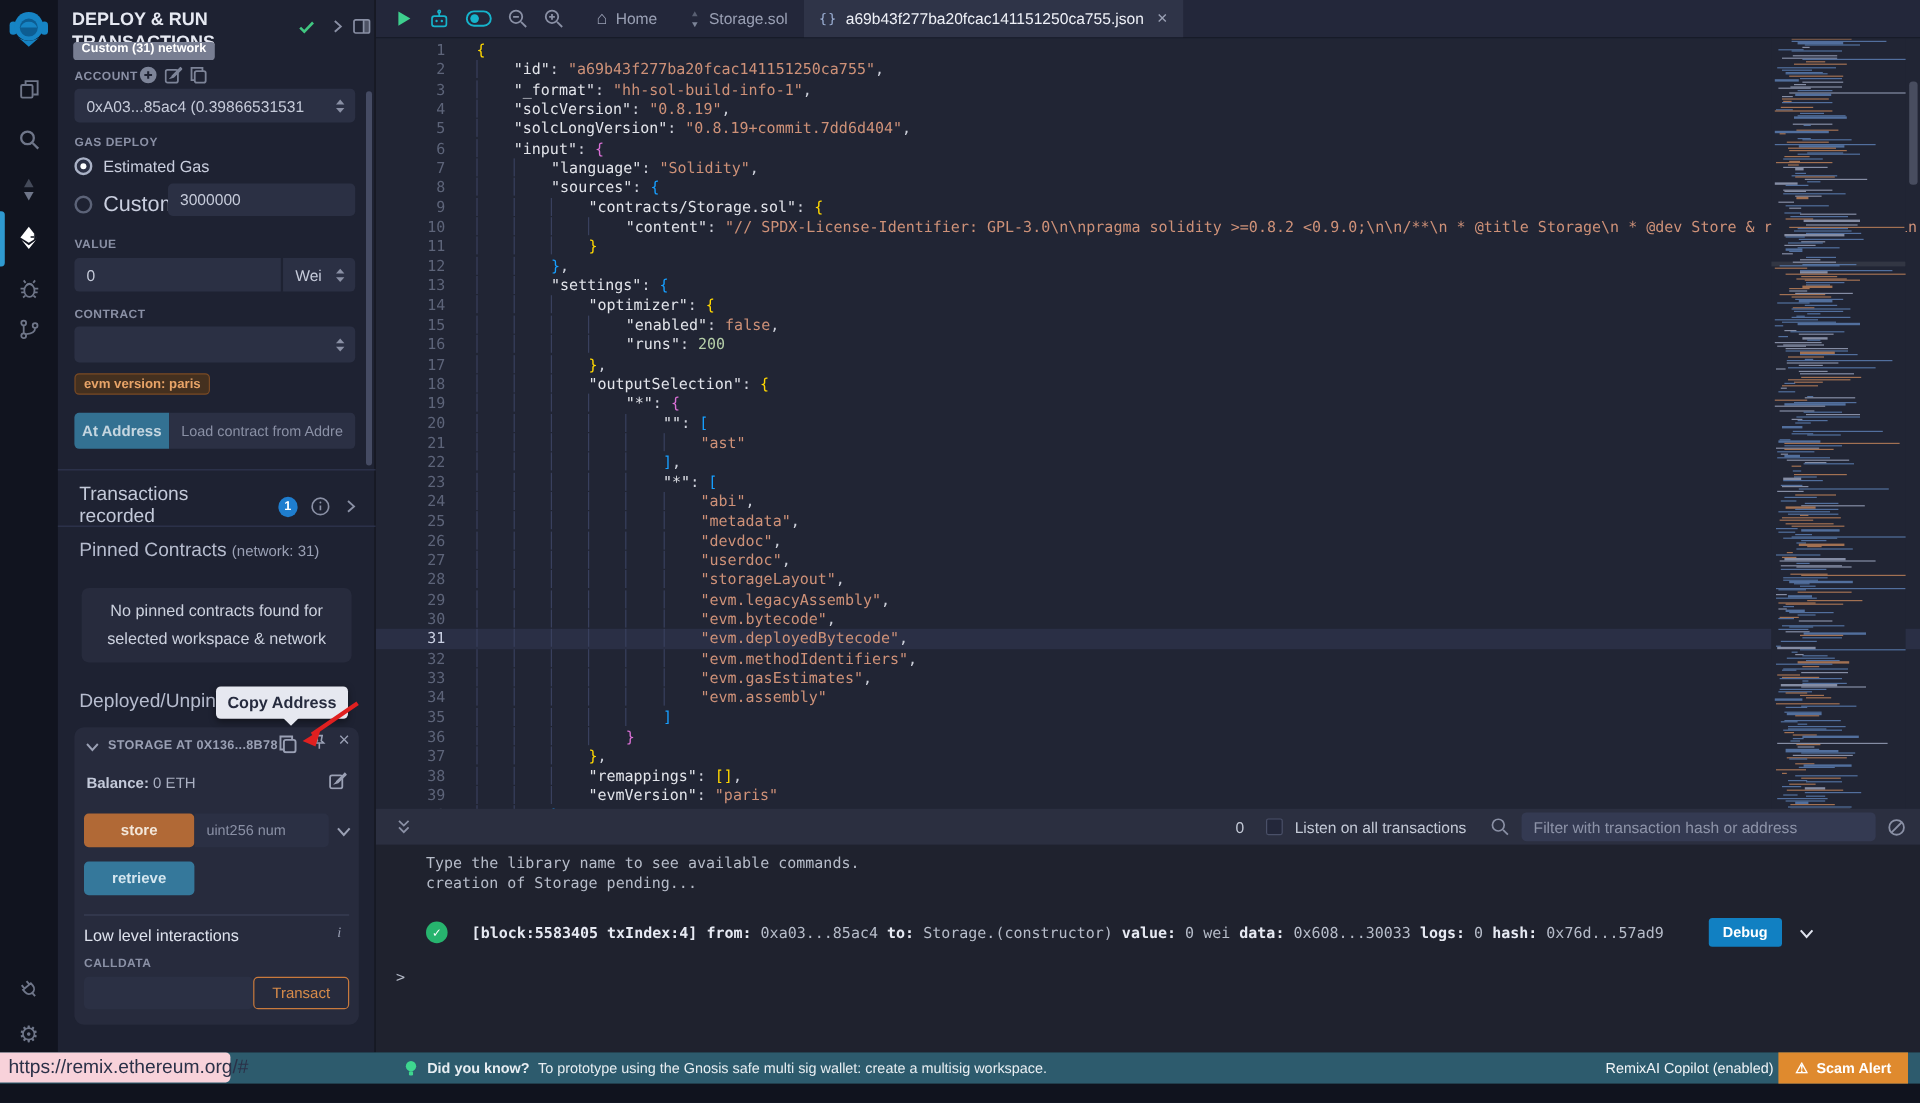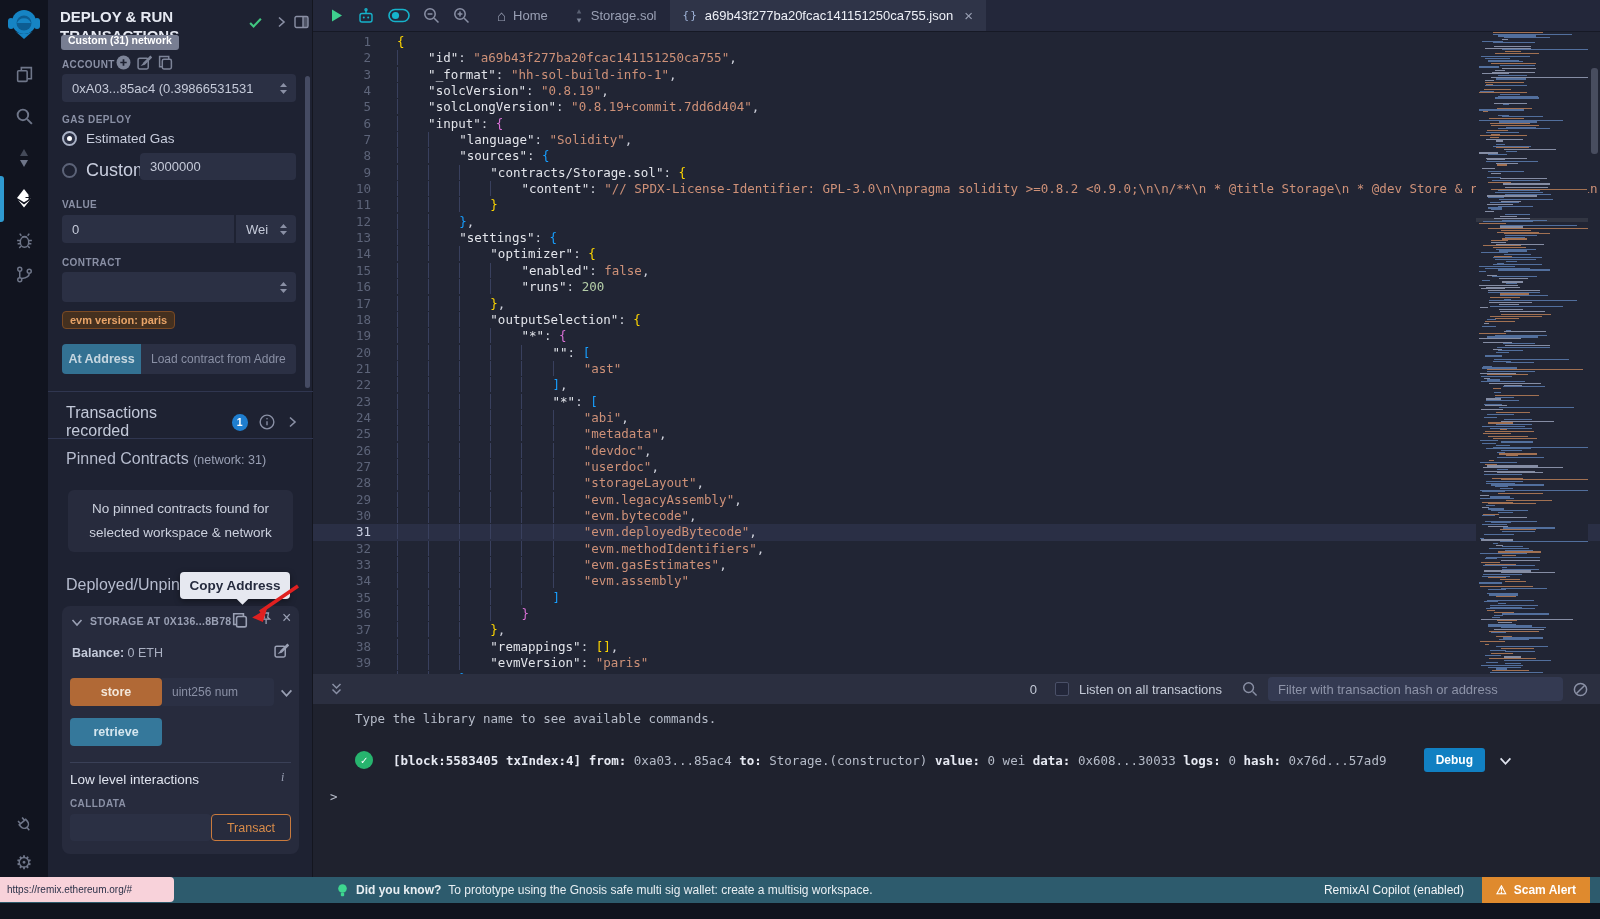--- a/index.html
+++ b/index.html
@@ -74,23 +74,23 @@
   .tx-text .b{font-weight:bold;color:#e6e9f2}
   .tx-text .v{color:#b6bcc9}
   .btn-debug{margin-left:auto;background:#1180c2;color:#fff;border:none;border-radius:3px;font-size:12px;font-weight:bold;height:24px;padding:0 12px;font-family:"Liberation Sans",sans-serif;flex:none}
   .dbg-chev{color:#dfe3ee;margin-left:14px;flex:none}
   .prompt{margin-top:17px;padding-left:17px;color:#b6bcc9}
 
   
   .statusbar{position:absolute;left:0;top:877px;width:1600px;height:26px;background:#2d5b6d;display:flex;align-items:center;font-size:12px;color:#e8eef2;z-index:9}
   .tip{position:absolute;left:336px;display:flex;align-items:center;gap:7px;white-space:nowrap}
   .sb-right{margin-left:auto;display:flex;align-items:center;height:26px}
-  .copilot{font-size:12px;color:#f0f4f7;margin-right:18px}
+  .copilot{font-size:12px;color:#f0f4f7;margin-right:4px}
   .scam{height:26px;background:#df8a2e;color:#fff;font-size:12px;font-weight:bold;display:flex;align-items:center;gap:7px;padding:0 14px;margin-right:10px}
-  .url-tip{position:absolute;left:0;top:877px;width:174px;height:25px;background:#f8d2da;color:#2b3148;font-size:10px;display:flex;align-items:center;padding:0 7px;border-radius:0 4px 4px 0;z-index:10;white-space:nowrap}
+  .url-tip{position:absolute;left:0;top:877px;width:192px;height:25px;background:#f8d2da;color:#2b3148;font-size:16px;display:flex;align-items:center;padding:0 7px;border-radius:0 4px 4px 0;z-index:10;white-space:nowrap}
   .red-arrow{position:absolute;z-index:9;pointer-events:none}
 </style>
 </head>
 <body>
 
 <div class="rail">
   <div class="rail-item" style="top:6px;height:36px">
     <svg width="34" height="34" viewBox="0 0 34 34">
         <rect x="1" y="11" width="6" height="11" rx="3" fill="#1684c4"></rect>
         <rect x="27" y="11" width="6" height="11" rx="3" fill="#1684c4"></rect>
@@ -781,20 +781,21 @@
       <svg width="15" height="15" viewBox="0 0 14 14" fill="none" stroke="#8a90a5" stroke-width="1.4">
           <circle cx="7" cy="7" r="5.7"></circle>
           <line x1="3" y1="11" x2="11" y2="3"></line>
         </svg>
     </div>
   </div>
 
   <div class="terminal">
     <div style="height:6px"></div>
     <div class="t-line">Type the library name to see available commands.</div>
+    <div class="t-line">creation of Storage pending...</div>
     <div class="tx-row">
       <span class="tx-ok">✓</span>
       <span class="tx-text"><span class="b">[block:5583405 txIndex:4] </span><span class="b">from: </span><span class="v">0xa03...85ac4 </span><span class="b">to: </span><span class="v">Storage.(constructor) </span><span class="b">value: </span><span class="v">0 wei </span><span class="b">data: </span><span class="v">0x608...30033 </span><span class="b">logs: </span><span class="v">0 </span><span class="b">hash: </span><span class="v">0x76d...57ad9</span></span>
       <button class="btn-debug">Debug</button>
       <span class="dbg-chev">
         <svg width="13" height="13" viewBox="0 0 12 12" fill="none" stroke="#dfe3ee" stroke-width="1.6">
             <path d="M1.5 4l4.5 5 4.5-5"></path>
           </svg>
       </span>
     </div>

